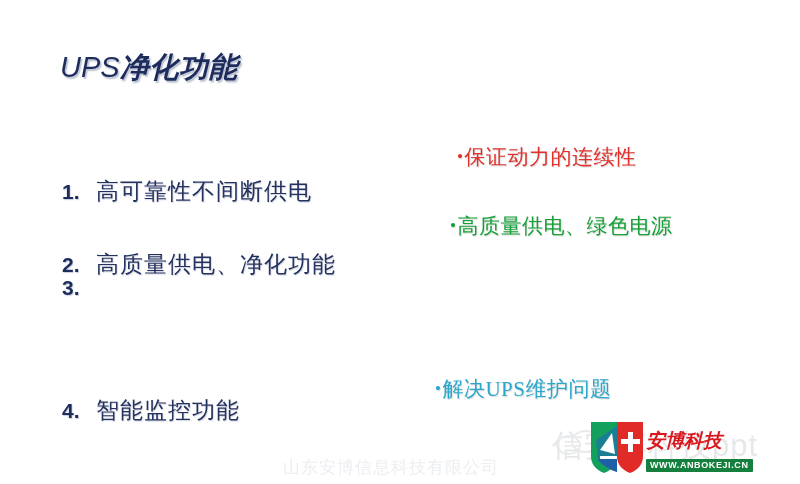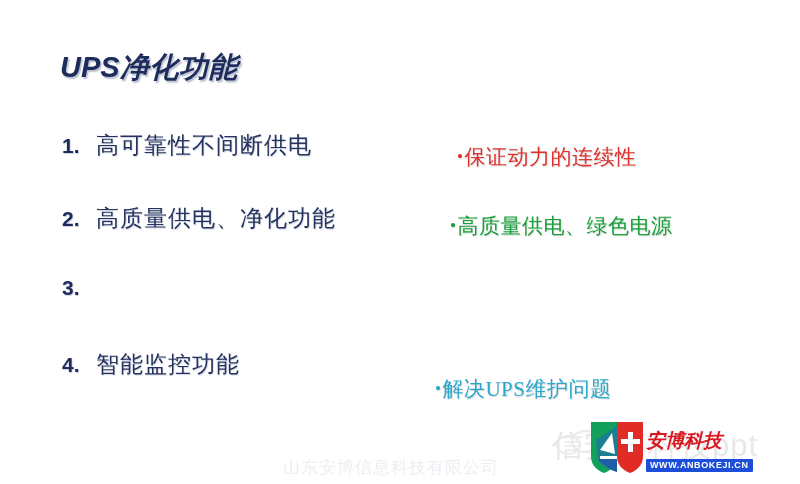--- a/index.html
+++ b/index.html
@@ -27,21 +27,21 @@
     font-size: 29px;
     font-weight: bold;
     font-style: italic;
     letter-spacing: 0.5px;
     color: #1d2c5c;
     text-shadow: 1.5px 1.5px 1.5px rgba(130,140,165,0.55);
     white-space: nowrap;
   }
   #slide-title .lat {
     font-family: "Liberation Sans", "DejaVu Sans", sans-serif;
-    font-weight: bold;
+    font-weight: normal;
     font-style: italic;
     letter-spacing: 0px;
   }
 
   
   .num-list {
     position: absolute;
     left: 62px;
     top: 130px;
     width: 330px;
@@ -60,20 +60,21 @@
     flex: 0 0 34px;
     text-shadow: 0.7px 0.7px 1px rgba(150,158,180,0.5);
   }
   .num-text {
     font-family: Liberation Mono, monospace;
     font-size: 23px;
     color: #24325f;
     letter-spacing: 1px;
     text-shadow: 0.7px 0.7px 1px rgba(150,158,180,0.45);
     white-space: nowrap;
+    margin-top: 46px;
   }
 
   
   .bullet {
     position: absolute;
     font-family: "Liberation Serif", "DejaVu Serif", serif;
     font-size: 21px;
     letter-spacing: 0.5px;
     white-space: nowrap;
     text-shadow: 0.8px 0.8px 1.2px rgba(160,160,160,0.45);
@@ -157,21 +158,21 @@
     font-size: 19px;
     font-weight: bold;
     font-style: italic;
     color: #d9171f;
     letter-spacing: 0px;
     line-height: 26px;
     white-space: nowrap;
   }
   #logo-url-banner {
     margin-top: 2px;
-    background: #1d4ed8;
+    background: #15803d;
     display: inline-block;
     padding: 1px 4px 1px 4px;
     border-radius: 1px;
   }
   #logo-url {
     font-family: "Liberation Sans", "DejaVu Sans", sans-serif;
     font-size: 9px;
     font-weight: bold;
     color: #ffffff;
     letter-spacing: 0.6px;

